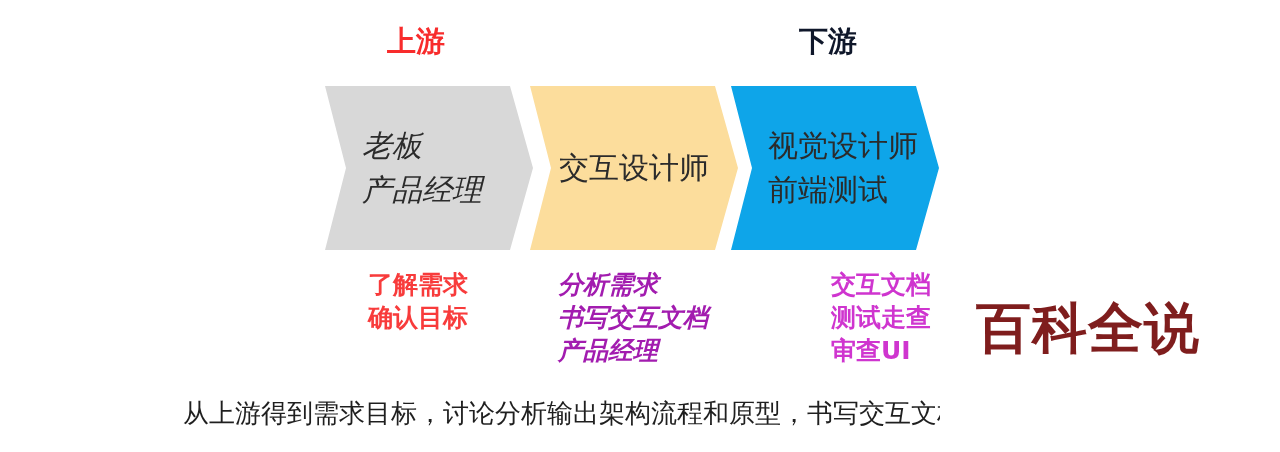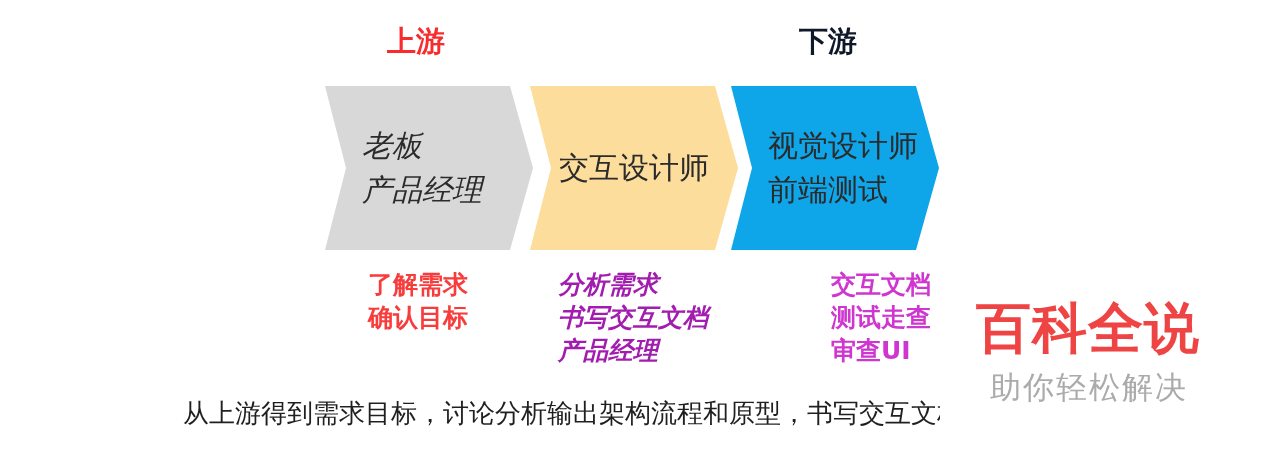--- a/index.html
+++ b/index.html
@@ -137,15 +137,14 @@
 
 <div class="task-col" id="tasks-2" style="color: rgb(207, 53, 207);">
   <div>交互文档</div>
   <div>测试走查</div>
   <div>审查UI</div>
 </div>
 
 <div class="caption">从上游得到需求目标，讨论分析输出架构流程和原型，书写交互文档，跟</div>
 
 <div class="watermark">
-  <div class="watermark-title" style="color: #ef4444;">百科全说</div>
-  <div class="watermark-subtitle" style="color: rgb(171, 171, 171);">助你轻松解决</div>
+  <div class="watermark-title" style="color: #7f1d1d;">百科全说</div>
 </div>
 
 </body></html>

